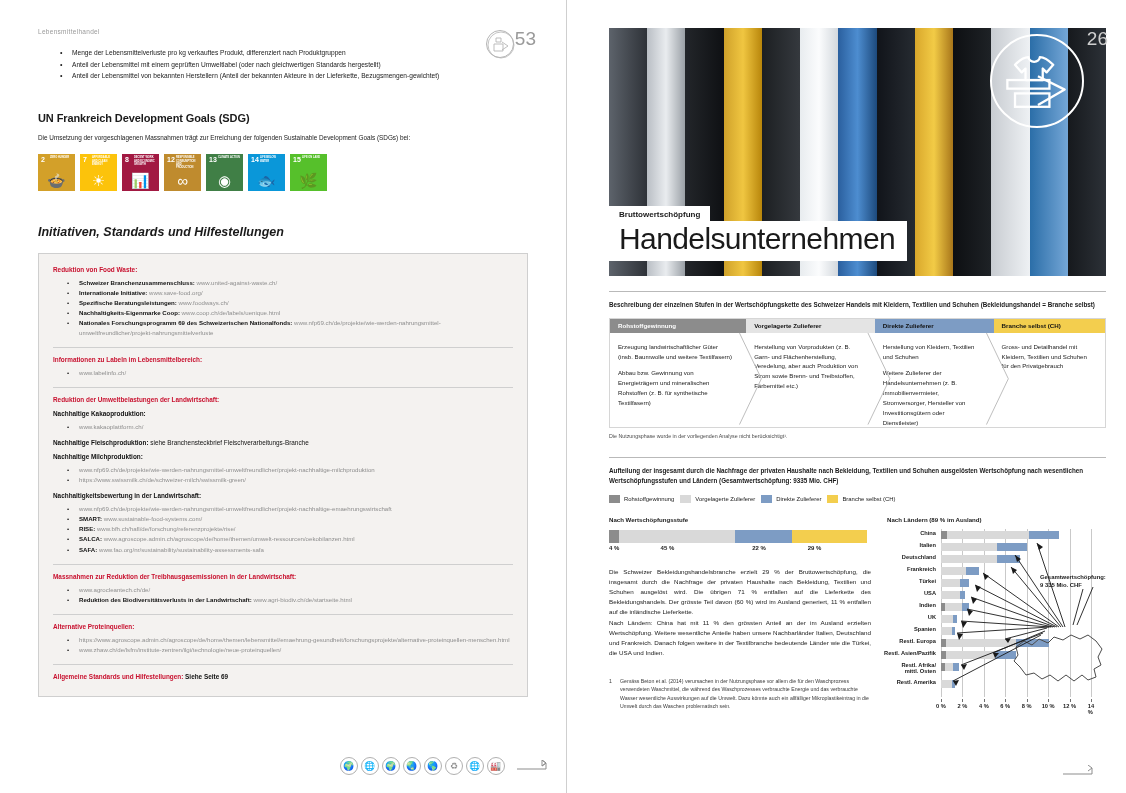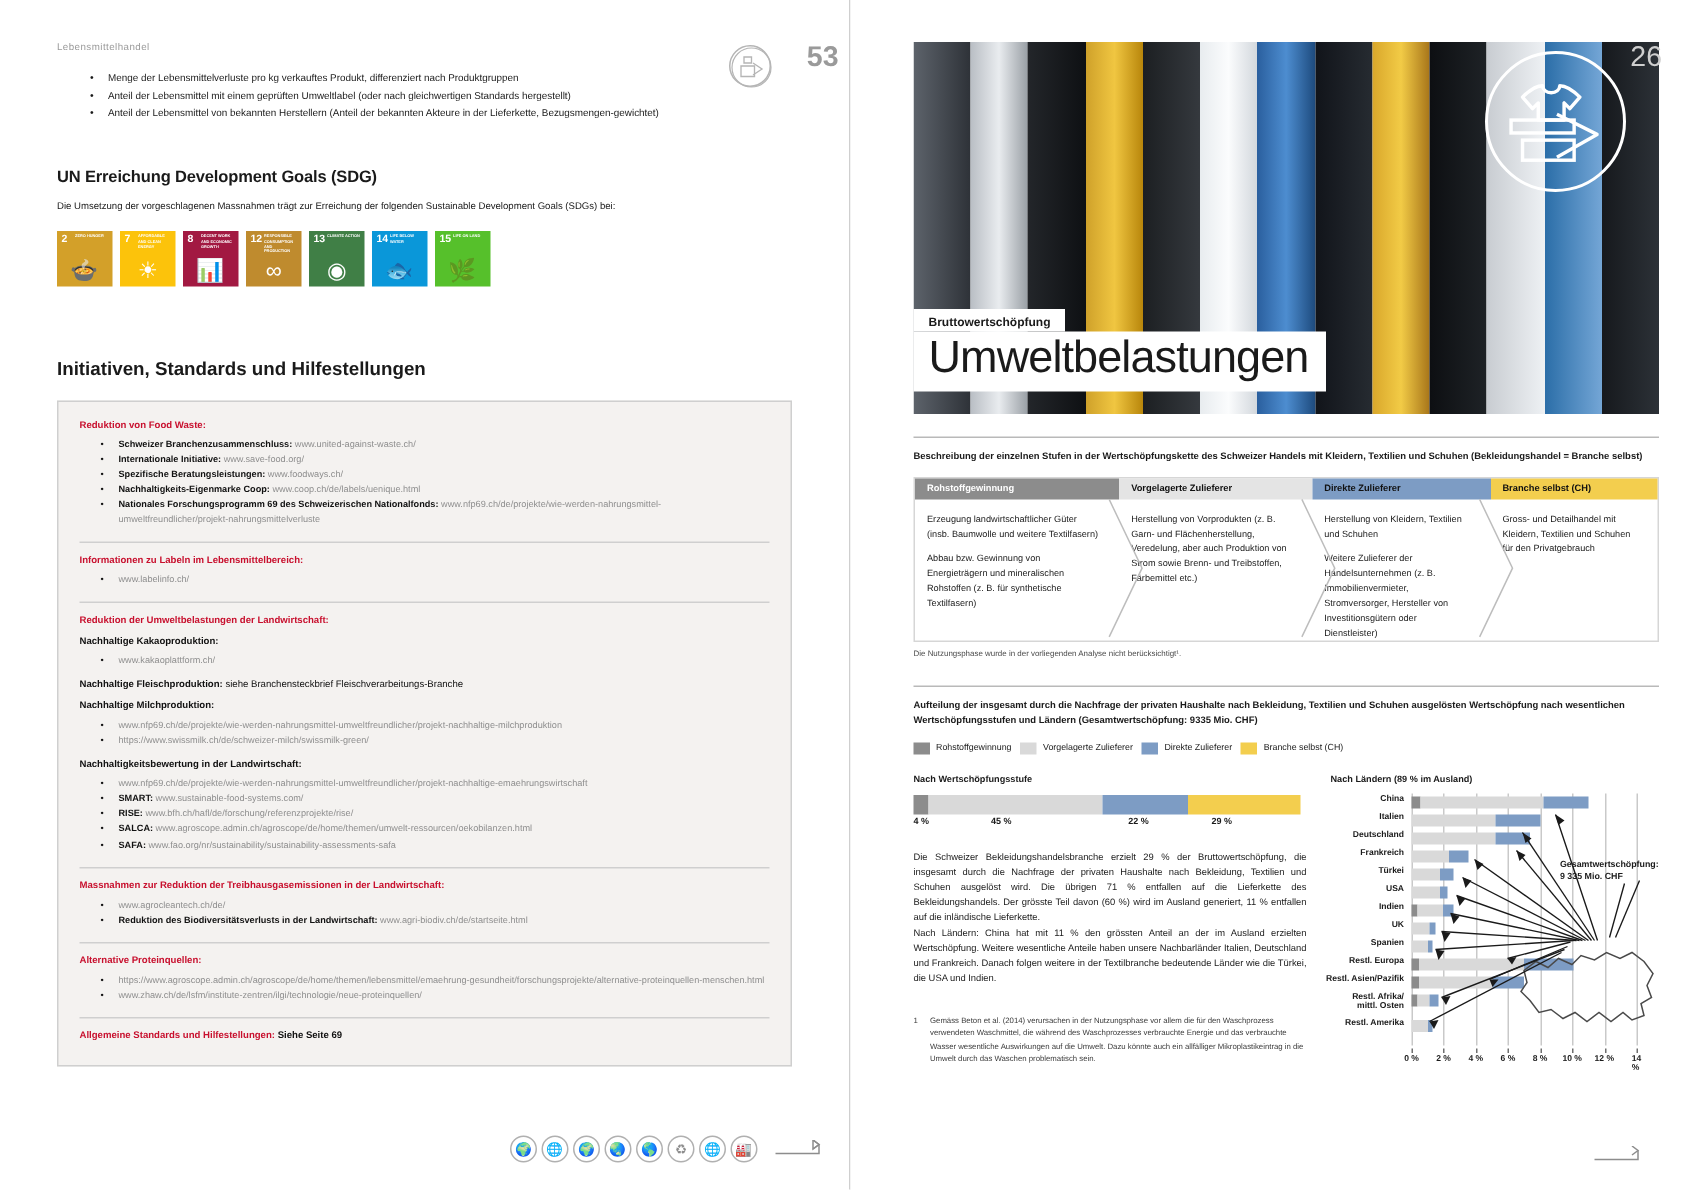--- a/index.html
+++ b/index.html
@@ -17,33 +17,33 @@
   .page-right { width:559px; height:793px; position:relative; background:#fff; }
 
   
   .lp-inner { position:absolute; left:38px; top:28px; width:490px; }
   .eyebrow { font-size:6.5px; color:#9a9a9a; letter-spacing:.3px; font-weight:400; }
   .h2 { font-size:12.5px; font-weight:bold; margin-top:6px; letter-spacing:-.2px; }
   .h2b { font-size:11px; font-weight:bold; letter-spacing:-.1px; }
   .bullets { list-style:none; margin-top:12px; }
   .bullets li { font-size:6.6px; line-height:1.75; padding-left:34px; position:relative; }
   .bullets li::before { content:"\2022"; position:absolute; left:22px; font-size:7px; }
-  .pagenum-l { position:absolute; right:7px; top:28px; font-size:19px; color:#9a9a9a; font-weight:700; }
+  .pagenum-l { position:absolute; right:30px; top:28px; font-size:19px; color:#9a9a9a; font-weight:400; }
   .circ-icon-l { position:absolute; right:52px; top:30px; width:28px; height:28px; border:1px solid #b5b5b5; border-radius:50%; }
   .circ-icon-l svg { width:28px; height:28px; display:block; }
 
   .sect-sdg { margin-top:30px; }
   .lead { font-size:6.4px; line-height:1.6; margin-top:9px; }
   .sdg-row { display:flex; gap:5px; margin-top:11px; }
   .sdg { width:37px; height:37px; position:relative; color:#fff; }
   .sdg .num { position:absolute; left:3px; top:2px; font-size:7px; font-weight:bold; line-height:1; }
   .sdg .lbl { position:absolute; left:12px; top:2.5px; font-size:2.6px; line-height:1.25; font-weight:bold; width:23px; }
   .sdg .gly { position:absolute; left:0; right:0; bottom:3px; text-align:center; font-size:15px; line-height:1; }
 
-  .h2-init { margin-top:48px; font-size:12.5px; font-weight:bold; }
+  .h2-init { margin-top:34px; font-size:12.5px; font-weight:bold;font-style:italic; }
 
   .infobox { margin-top:14px; border:1px solid #cfcfcf; background:#f4f2f0; padding:12px 14px 16px 14px; }
   .ib-head { font-size:6.4px; font-weight:bold; color:#c8102e; }
   .ib-sub { font-size:6.4px; font-weight:bold; color:#111; margin-top:7px; }
   .ib-list { list-style:none; margin-top:5px; }
   .ib-list li { font-size:6.1px; line-height:1.65; padding-left:26px; position:relative; color:#8e8e8e; }
   .ib-list li::before { content:"\2022"; position:absolute; left:14px; color:#111; }
   .ib-list li b { color:#111; font-weight:bold; }
   .ib-div { border-top:1px solid #cfcfcf; margin:9px 0 8px 0; }
   .ib-inline { font-size:6.4px; font-weight:bold; color:#111; margin-top:7px; }
@@ -142,21 +142,21 @@
 
     <div class="lp-inner">
       <div class="eyebrow">Lebensmittelhandel</div>
       <ul class="bullets">
         <li>Menge der Lebensmittelverluste pro kg verkauftes Produkt, differenziert nach Produktgruppen</li>
         <li>Anteil der Lebensmittel mit einem geprüften Umweltlabel (oder nach gleichwertigen Standards hergestellt)</li>
         <li>Anteil der Lebensmittel von bekannten Herstellern (Anteil der bekannten Akteure in der Lieferkette, Bezugsmengen-gewichtet)</li>
       </ul>
 
       <div class="sect-sdg">
-        <div class="h2b">UN Erreichung Development Goals (SDG)</div>
+        <div class="h2b">UN Frankreich Development Goals (SDG)</div>
         <div class="lead">Die Umsetzung der vorgeschlagenen Massnahmen trägt zur Erreichung der folgenden Sustainable Development Goals (SDGs) bei:</div>
         <div class="sdg-row">
           <div class="sdg" style="background:#d3a029">
             <span class="num">2</span>
             <span class="lbl">ZERO HUNGER</span>
             <span class="gly">🍲</span>
           </div>
           <div class="sdg" style="background:#fcc30b">
             <span class="num">7</span>
             <span class="lbl">AFFORDABLE AND CLEAN ENERGY</span>
@@ -297,21 +297,21 @@
         <rect x="14" y="44" width="44" height="9" fill="none" stroke="#ffffff" stroke-width="2.4"></rect>
         <rect x="22" y="58" width="36" height="14" fill="none" stroke="#ffffff" stroke-width="2.4"></rect>
         <path d="M46 40 L74 54 L46 70" fill="none" stroke="#ffffff" stroke-width="2.4" stroke-linejoin="round"></path>
       </svg>
     </div>
 
     <div class="pagenum-r">26</div>
 
     <div class="wsk-tag">Bruttowertschöpfung</div>
     <div class="title-tag">
-      <h1>Umweltbelastungen</h1>
+      <h1>Handelsunternehmen</h1>
     </div>
 
     <div class="rp-inner">
       <div class="rule"></div>
       <div class="chain-caption">Beschreibung der einzelnen Stufen in der Wertschöpfungskette des Schweizer Handels mit Kleidern, Textilien und Schuhen (Bekleidungshandel = Branche selbst)</div>
 
       <div class="chain">
         <div class="chain-heads">
           <div class="ch1">Rohstoffgewinnung</div>
           <div class="ch2">Vorgelagerte Zulieferer</div>

